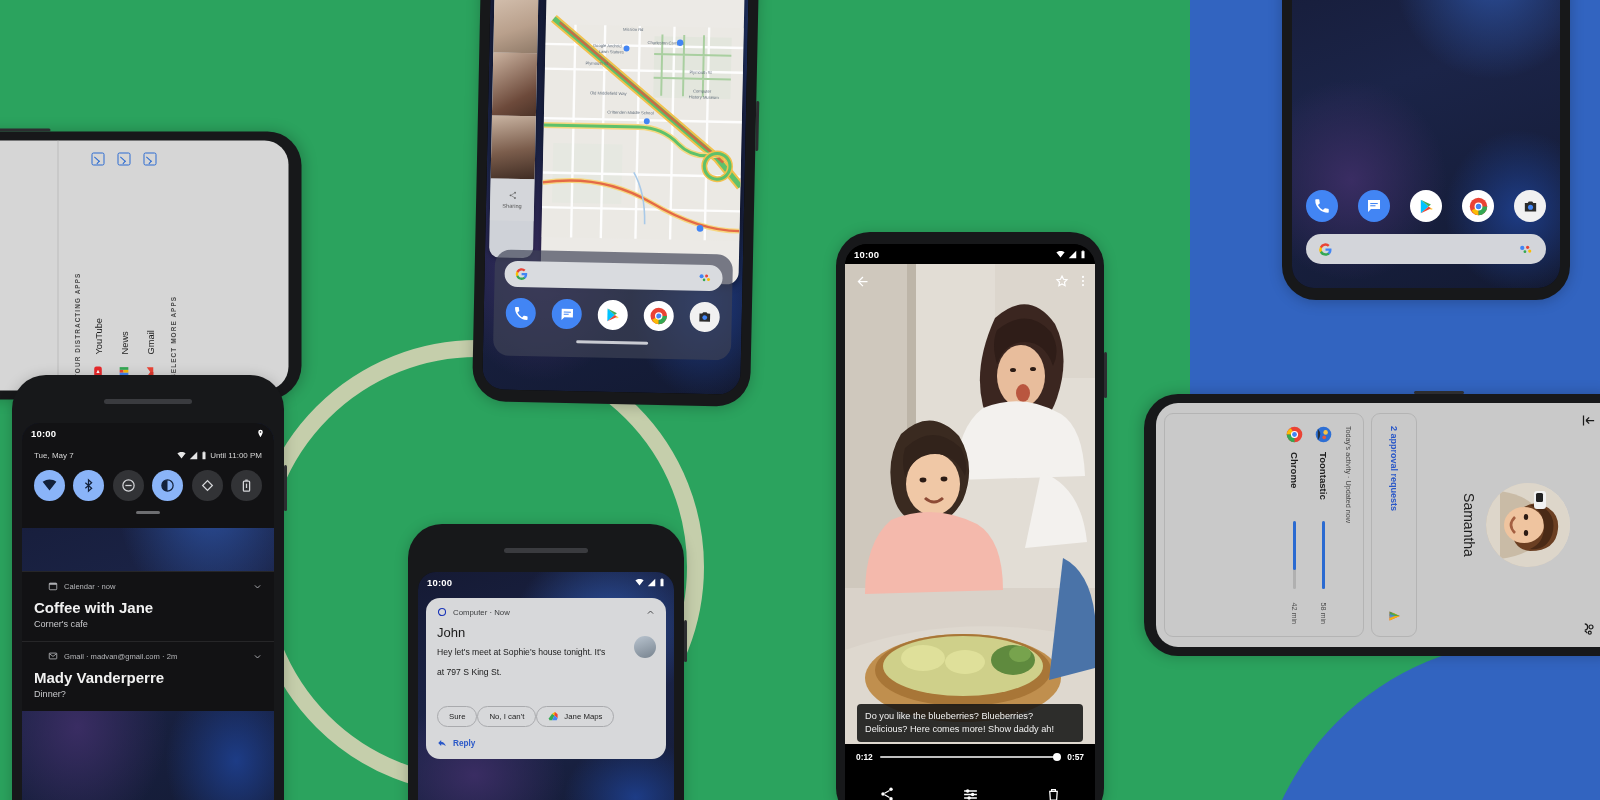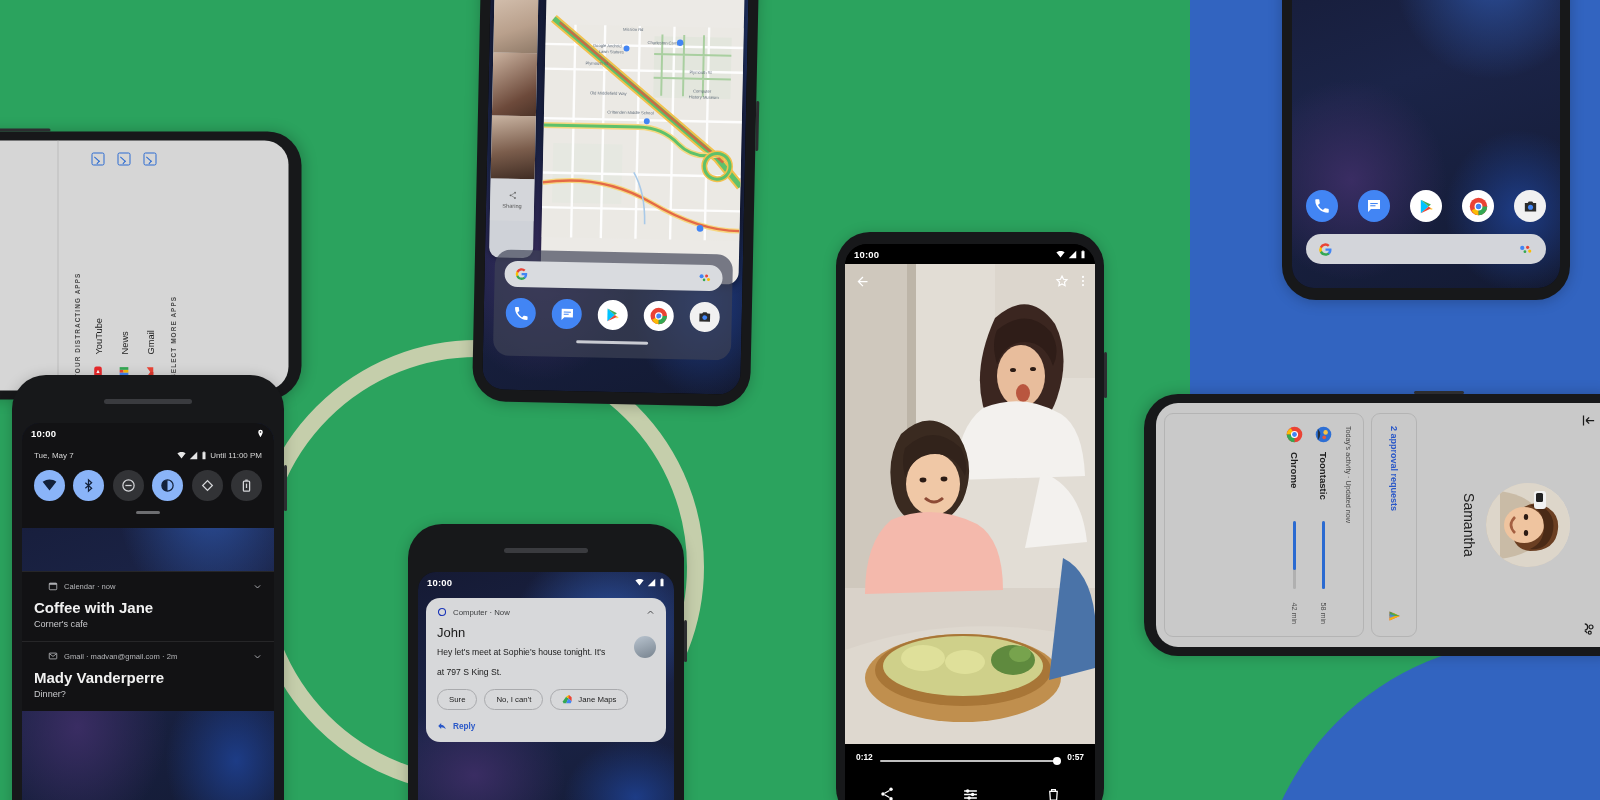--- a/index.html
+++ b/index.html
@@ -101,35 +101,35 @@
   #phone-msg .speaker{left:50%;top:24px;margin-left:-42px;width:84px;height:5px;}
   #phone-msg .sidebtn{right:-3px;top:96px;width:3px;height:42px;}
   .msg-card{position:absolute;left:8px;right:8px;top:26px;background:#d7d8da;border-radius:14px;
             padding:9px 11px 11px;box-sizing:border-box;color:#1a1a1a;}
   .mc-head{display:flex;align-items:center;gap:6px;font-size:7.8px;color:#3b3c3e;}
   .mc-head .exp{margin-left:auto;}
   .mc-from{font-size:13px;margin:8px 0 2px;color:#1a1a1a;}
   .mc-body{font-size:8.6px;line-height:20px;color:#1a1a1a;width:172px;}
   .mc-avatar{position:absolute;right:10px;top:38px;width:22px;height:22px;border-radius:50%;
              background:linear-gradient(160deg,#b9c4cf,#77838f);}
-  .chips{display:flex;gap:7px;margin-top:7px;}
+  .chips{display:flex;margin-top:24px;}
   .chip{border:1px solid #a9aaad;border-radius:13px;padding:4px 11px;font-size:7.8px;color:#222;
         display:flex;align-items:center;gap:5px;background:transparent;}
   .mc-reply{display:flex;align-items:center;gap:6px;margin-top:11px;color:#2a58c8;font-size:8.2px;font-weight:bold;}
 
   
   #phone-video{left:836px;top:232px;width:268px;height:590px;}
   #phone-video .screen{left:9px;top:12px;right:9px;bottom:0;border-radius:22px 22px 0 0;background:#000;}
   #phone-video .sidebtn{right:-3px;top:120px;width:3px;height:46px;}
   .vid-photo{position:absolute;left:0;right:0;top:20px;bottom:78px;overflow:hidden;}
   .vid-ctrl{position:absolute;left:0;right:0;top:22px;height:30px;display:flex;align-items:center;
             justify-content:space-between;padding:0 10px;box-sizing:border-box;color:#fff;}
   .caption{position:absolute;left:12px;right:12px;bottom:80px;background:rgba(20,20,20,.88);
            border-radius:4px;padding:6px 8px;color:#f2f2f2;font-size:9.2px;line-height:13px;}
-  .scrub{position:absolute;left:0;right:0;bottom:60px;display:flex;align-items:flex-end;gap:7px;padding:0 11px;
+  .scrub{position:absolute;left:0;right:0;bottom:60px;display:flex;align-items:center;gap:7px;padding:0 11px;
          box-sizing:border-box;color:#fff;font-size:8.4px;font-weight:bold;}
   .scrub .bar{flex:1;height:2px;background:rgba(255,255,255,.75);position:relative;border-radius:2px;}
   .scrub .knob{position:absolute;right:-1px;top:-3px;width:8px;height:8px;border-radius:50%;background:#fff;}
   .vid-bottom{position:absolute;left:0;right:0;bottom:0;height:56px;background:#000;display:flex;
               align-items:center;justify-content:space-around;}
 
   
   #phone-family{left:1258px;top:280px;width:262px;height:490px;transform:rotate(90deg);transform-origin:50% 50%;}
   #phone-family .screen{left:9px;top:12px;right:9px;bottom:12px;border-radius:22px;background:#c9c9c9;}
   #phone-family .sidebtn{left:-3px;top:170px;width:3px;height:50px;}
@@ -573,20 +573,21 @@
               <path fill="none" stroke="#fff" stroke-width="2" d="M12 3.6l2.6 5.5 6 .8-4.4 4.2 1.1 6-5.3-2.9-5.3 2.9 1.1-6L3.4 9.9l6-.8z"></path>
             </svg>
           <svg width="4" height="14" viewBox="0 0 6 24">
               <circle cx="3" cy="5" r="1.8" fill="#fff"></circle>
               <circle cx="3" cy="12" r="1.8" fill="#fff"></circle>
               <circle cx="3" cy="19" r="1.8" fill="#fff"></circle>
             </svg>
         </span>
       </div>
 
+      <div class="caption">Do you like the blueberries? Blueberries? Delicious? Here comes more! Show daddy ah!</div>
 
       <div class="scrub">
         <span>0:12</span>
         <span class="bar">
             <span class="knob"></span>
           </span>
         <span>0:57</span>
       </div>
 
       <div class="vid-bottom">

